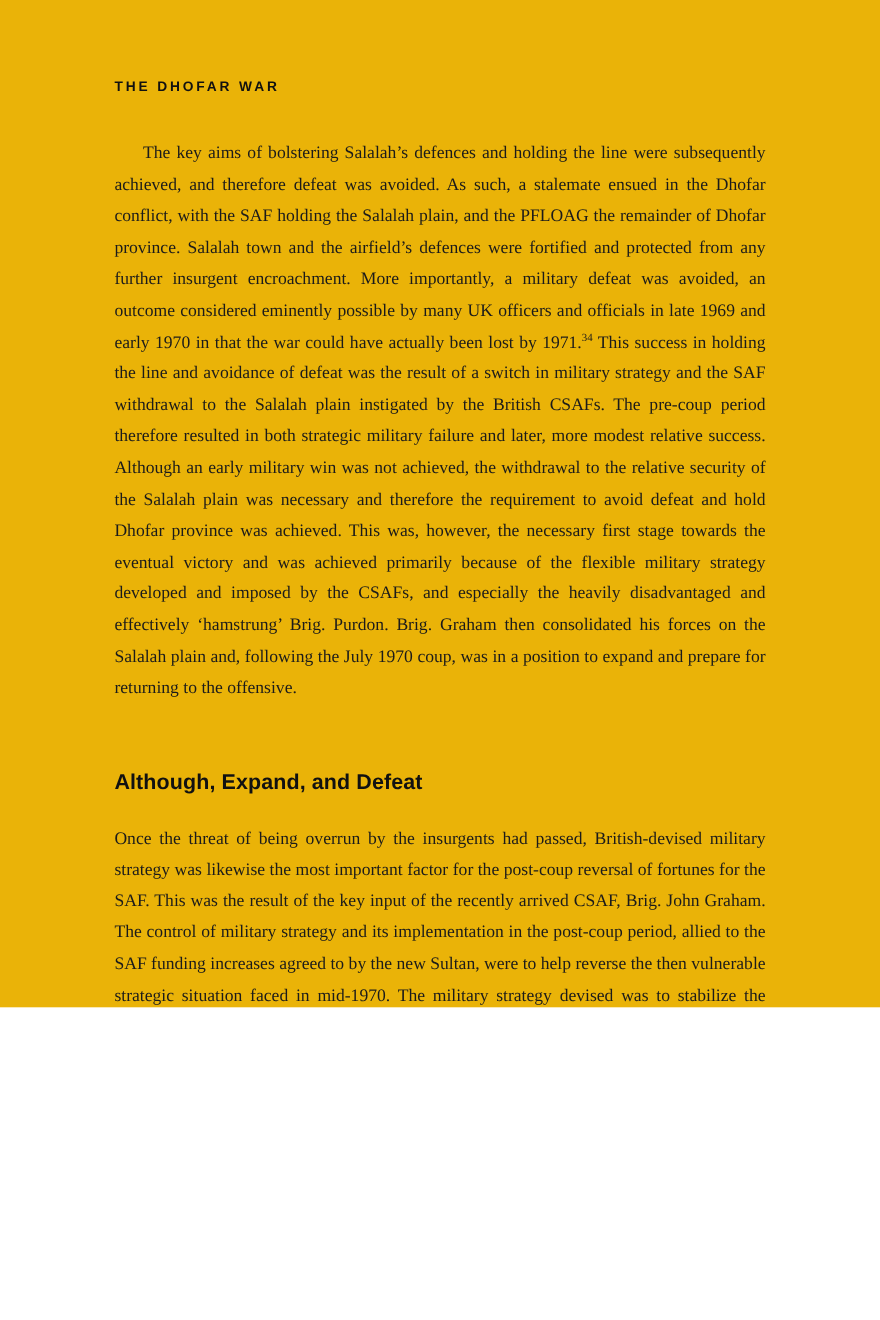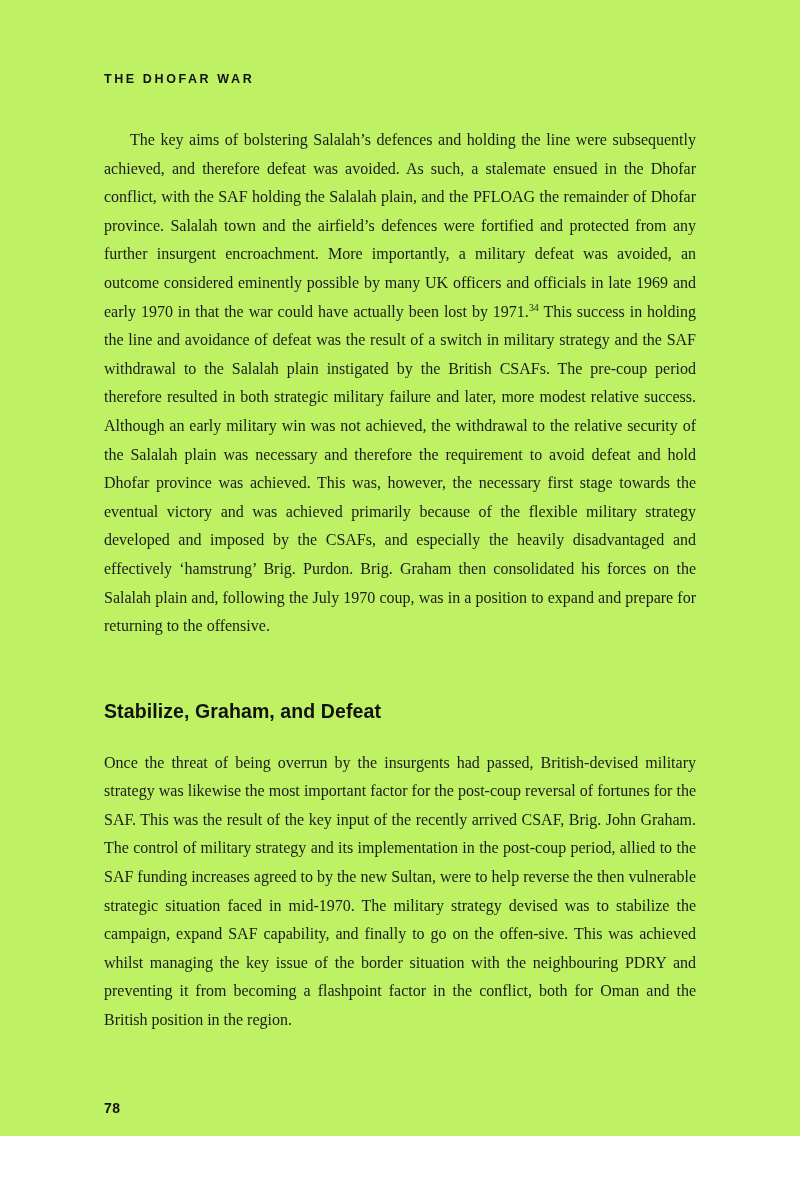--- a/index.html
+++ b/index.html
@@ -3,22 +3,22 @@
 <meta charset="utf-8">
 <style>
   html, body {
     margin: 0;
     padding: 0;
     background: #ffffff;
   }
   .page {
     position: relative;
     width: 800px;
-    height: 1136px;
-    background: #bef264;
+    height: 916px;
+    background: #eab308;
     overflow: hidden;
     box-sizing: border-box;
   }
   .text-block {
     position: absolute;
     left: 104px;
     width: 592px;
   }
   .running-head {
     top: 72px;
@@ -83,21 +83,21 @@
 <div class="page">
 
   <div class="text-block running-head">THE DHOFAR WAR</div>
 
   <div class="text-block body-area">
 
     <p class="para indented"><span>The key aims of bolstering Salalah’s defences and holding the line were subsequently achieved, and therefore defeat was avoided. As such, a stalemate ensued in the Dhofar conflict, with the SAF holding the Salalah plain, and the PFLOAG the remainder of Dhofar province. Salalah town and the airfield’s defences were fortified and protected from any further insurgent encroachment. More importantly, a military defeat was avoided, an outcome considered eminently possible by many UK officers and officials in late 1969 and early 1970 in that the war could have actually been lost by 1971.</span><sup class="fn">34</sup><span> This success in holding the line and avoidance of defeat was the result of a switch in military strategy and the SAF withdrawal to the Salalah plain instigated by the British CSAFs. The pre-coup period therefore resulted in both strategic military failure and later, more modest relative success. Although an early military win was not achieved, the withdrawal to the relative security of the Salalah plain was necessary and therefore the requirement to avoid defeat and hold Dhofar province was achieved. This was, however, the necessary first stage towards the eventual victory and was achieved primarily because of the flexible military strategy developed and imposed by the CSAFs, and especially the heavily disadvantaged and effectively ‘hamstrung’ Brig. Purdon. Brig. Graham then consolidated his forces on the Salalah plain and, following the July 1970 coup, was in a position to expand and prepare for returning to the offensive.</span></p>
 
     <div class="gap-before-heading"></div>
 
-    <h2 class="section-heading">Stabilize, Graham, and Defeat</h2>
+    <h2 class="section-heading">Although, Expand, and Defeat</h2>
 
     <div class="gap-after-heading"></div>
 
     <p class="para flush">Once the threat of being overrun by the insurgents had passed, British-devised military strategy was likewise the most important factor for the post-coup reversal of fortunes for the SAF. This was the result of the key input of the recently arrived CSAF, Brig. John Graham. The control of military strategy and its implementation in the post-coup period, allied to the SAF funding increases agreed to by the new Sultan, were to help reverse the then vulnerable strategic situation faced in mid-1970. The military strategy devised was to stabilize the campaign, expand SAF capability, and finally to go on the offen-sive. This was achieved whilst managing the key issue of the border situation with the neighbouring PDRY and preventing it from becoming a flashpoint factor in the conflict, both for Oman and the British position in the region.</p>
 
   </div>
 
   <div class="folio">78</div>
 
 </div>

